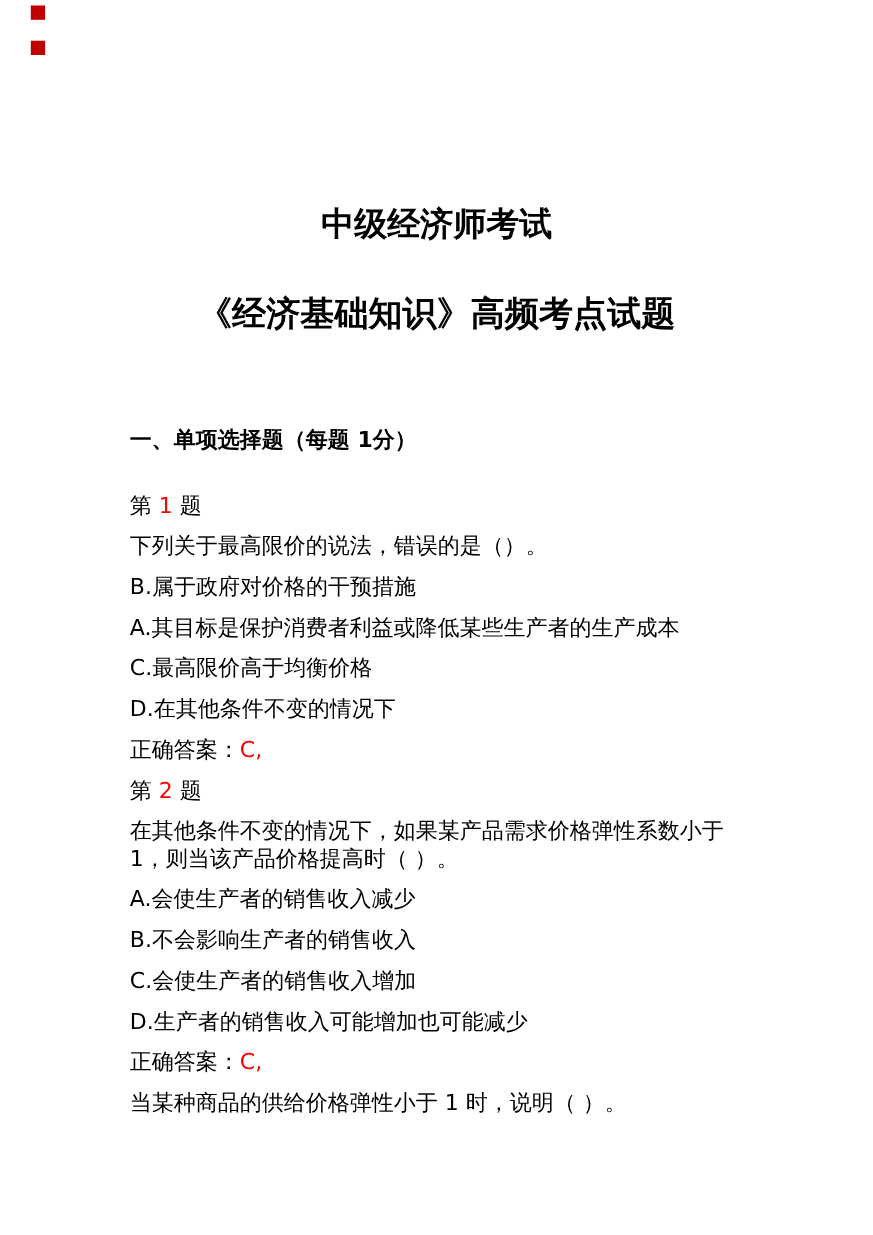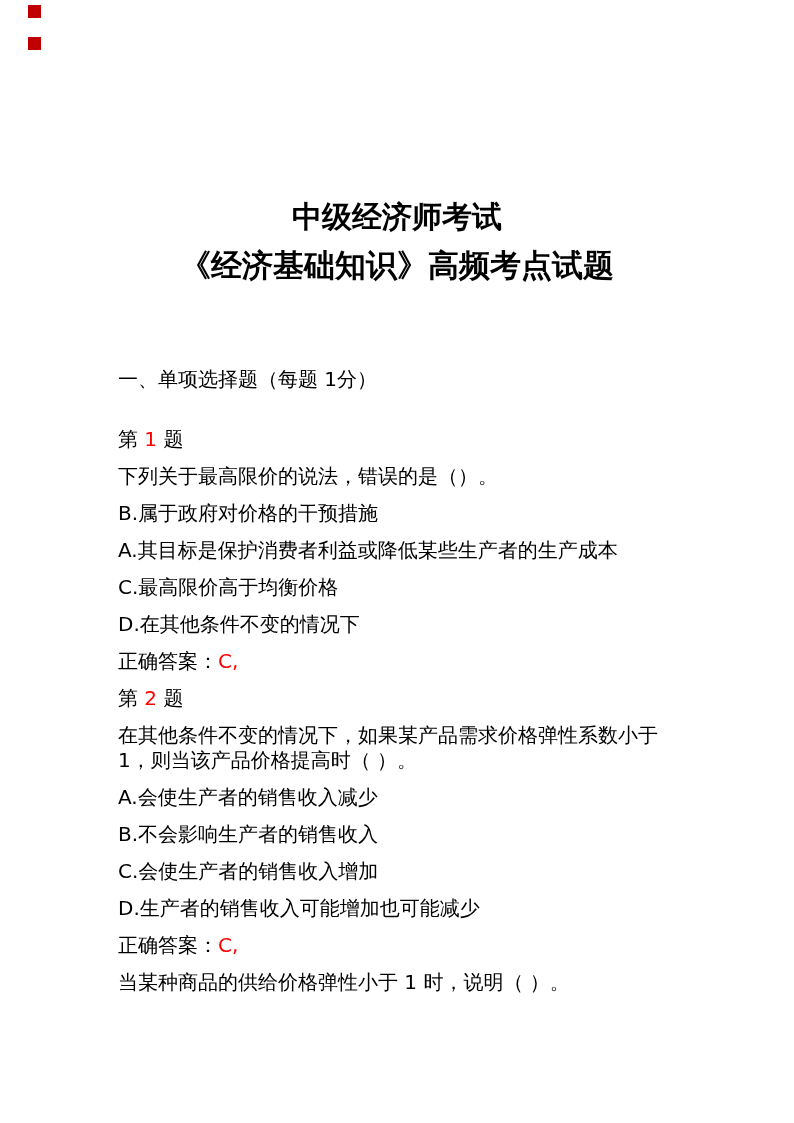--- a/index.html
+++ b/index.html
@@ -16,44 +16,44 @@
     position: absolute;
     left: 28px;
     width: 13px;
     height: 13px;
   }
   .marker.m1 { top: 5px; }
   .marker.m2 { top: 37px; }
   .content {
     position: absolute;
     left: 118px;
-    top: 12px;
+    top: 0;
     width: 558px;
   }
   .title-line1 {
     margin: 188px 0 0 0;
     text-align: center;
     font-family: "DejaVu Serif", "Liberation Serif", serif;
     font-weight: bold;
     font-size: 30px;
     line-height: 34px;
     white-space: nowrap;
   }
   .title-line2 {
-    margin: 12px 0 0 0;
+    margin: 44px 0 0 0;
     text-align: center;
     font-family: "DejaVu Serif", "Liberation Serif", serif;
     font-weight: bold;
     font-size: 31px;
     line-height: 38px;
     white-space: nowrap;
   }
   .section-heading {
     margin: 84px 0 0 0;
-    font-weight: normal;
+    font-weight: bold;
     font-size: 20px;
     line-height: 22px;
     font-family: "DejaVu Sans", "Liberation Sans", sans-serif;
   }
   .qa {
     margin-top: 37px;
   }
   .qa p {
     font-size: 20px;
     line-height: 25px;

